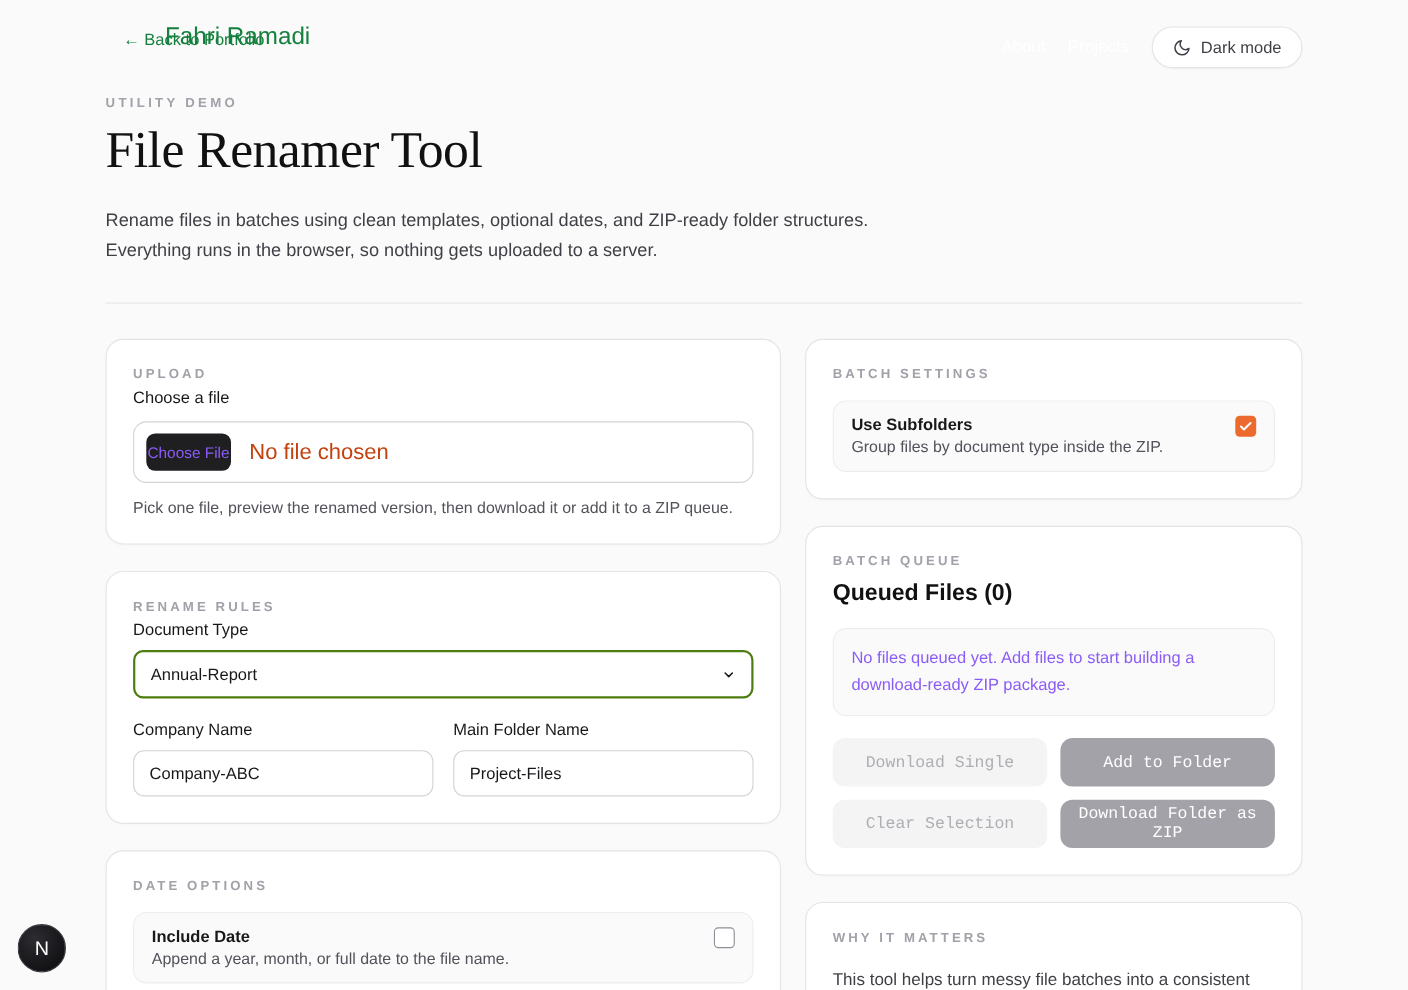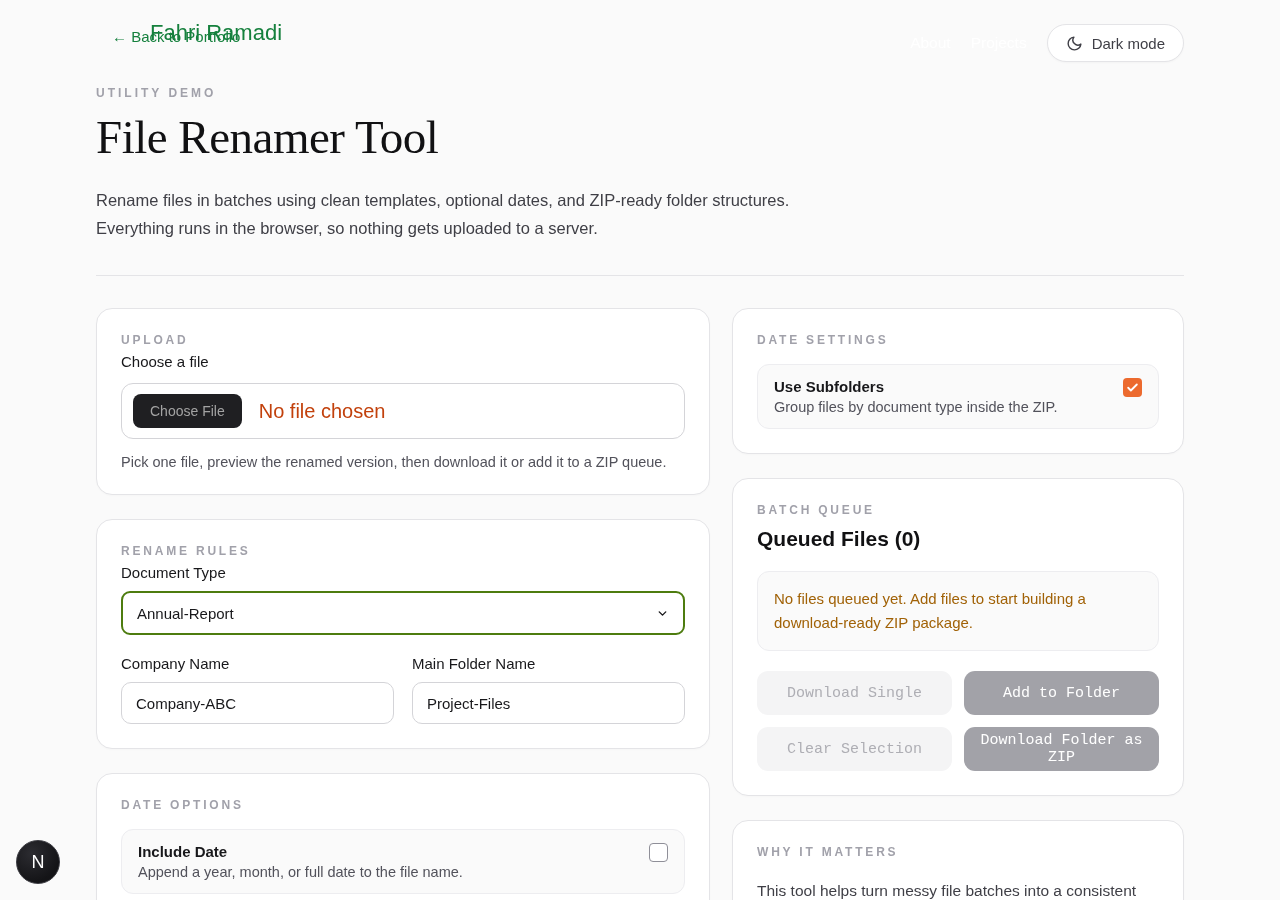--- a/index.html
+++ b/index.html
@@ -60,22 +60,22 @@
     font-size: 12px; font-weight: 700; letter-spacing: 2.8px; color: #a1a1aa;
   }
   .field-label { font-size: 15px; font-weight: 500; color: #18181b; margin-top: 6px; }
 
   
   .file-box {
     margin-top: 13px; height: 56px; border: 1px solid #d4d4d8; border-radius: 12px;
     background: #ffffff; display: flex; align-items: center; padding: 0 11px; cursor: pointer;
   }
   .file-btn {
-    background: #1f1f22; color: #a3a3a3; font-size: 14px; font-family: inherit;
-    border: none; border-radius: 8px; height: 34px; padding: 0 17px; cursor: pointer;
+    background: #1f1f22; color: #8b5cf6; font-size: 14px; font-family: inherit;
+    border: none; border-radius: 8px; height: 34px; padding: 0 1px; cursor: pointer;
   }
   .file-status { font-size: 20px; color: #c2410c; margin-left: 17px; }
   .help-text { margin-top: 15px; font-size: 14.5px; color: #52525b; }
 
   
   .select-box {
     margin-top: 10px; height: 44px; border: 2px solid #4d7c0f; border-radius: 9px;
     background: #ffffff; display: flex; align-items: center; justify-content: space-between;
     padding: 0 14px; font-size: 15px; color: #18181b; cursor: pointer;
   }
@@ -98,21 +98,21 @@
   }
   .checkbox.unchecked { background: #ffffff; border: 1.5px solid #8f8f98; }
   .checkbox.checked {
     border: none; display: flex; align-items: center; justify-content: center;
   }
 
   
   .queue-title { font-size: 21px; font-weight: 700; color: #111113; margin-top: 10px; }
   .empty-box {
     margin-top: 20px; background: #fafafa; border: 1px solid #ededf0; border-radius: 12px;
-    padding: 15px 16px; font-size: 15px; line-height: 24px; color: #a16207;
+    padding: 15px 16px; font-size: 15px; line-height: 24px; color: #8b5cf6;
   }
   .btn-grid { display: grid; grid-template-columns: 1fr 1fr; gap: 12px; margin-top: 20px; font-family: Liberation Mono, monospace; }
   .btn { height: 44px; border: none; border-radius: 11px; font-size: 15px; font-family: inherit; cursor: pointer; }
   .btn.light { background: #f4f4f5; color: #aeaeb4; }
   .btn.gray  { background: #a2a2a8; color: #ffffff; }
 
   .why-text { margin-top: 18px; font-size: 15.5px; line-height: 28px; color: #3f3f46; }
 
   
   .next-badge {
@@ -198,21 +198,21 @@
           </div>
           <div class="checkbox unchecked" role="checkbox" aria-checked="false"></div>
         </div>
       </div>
 
     </div>
 
     <div class="col-right">
 
       <div class="card">
-        <div class="section-label">DATE SETTINGS</div>
+        <div class="section-label">BATCH SETTINGS</div>
         <div class="toggle-row">
           <div>
             <div class="toggle-title">Use Subfolders</div>
             <div class="toggle-desc">Group files by document type inside the ZIP.</div>
           </div>
           <div class="checkbox checked" style="background:#ec6a2e" role="checkbox" aria-checked="true">
             <span style="display:flex">
               <svg width="13" height="13" viewBox="0 0 24 24" fill="none" stroke="#ffffff" stroke-width="3.4" stroke-linecap="round" stroke-linejoin="round">
                 <path d="M4 12.5l5 5L20 6.5"></path>
               </svg>

